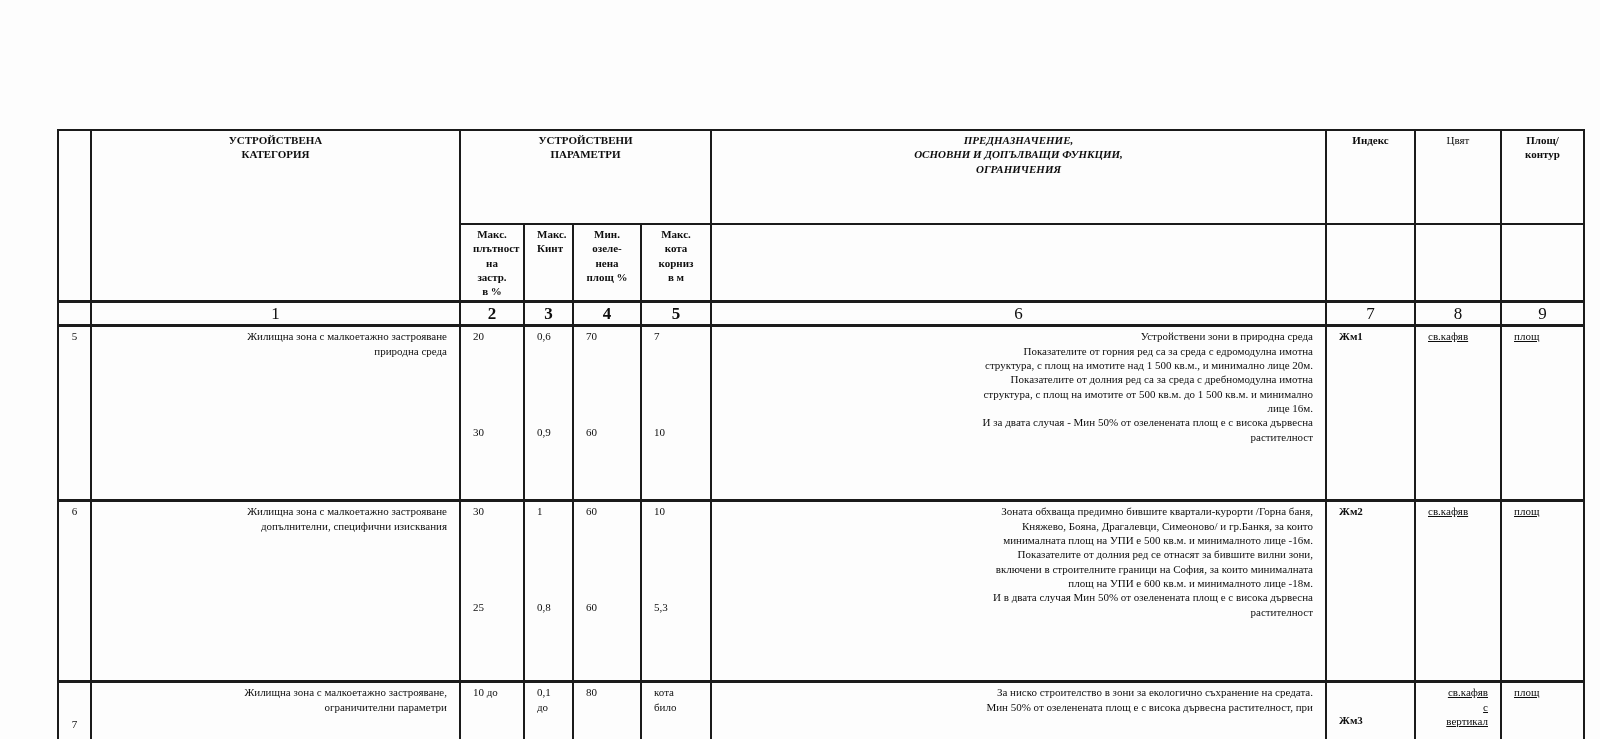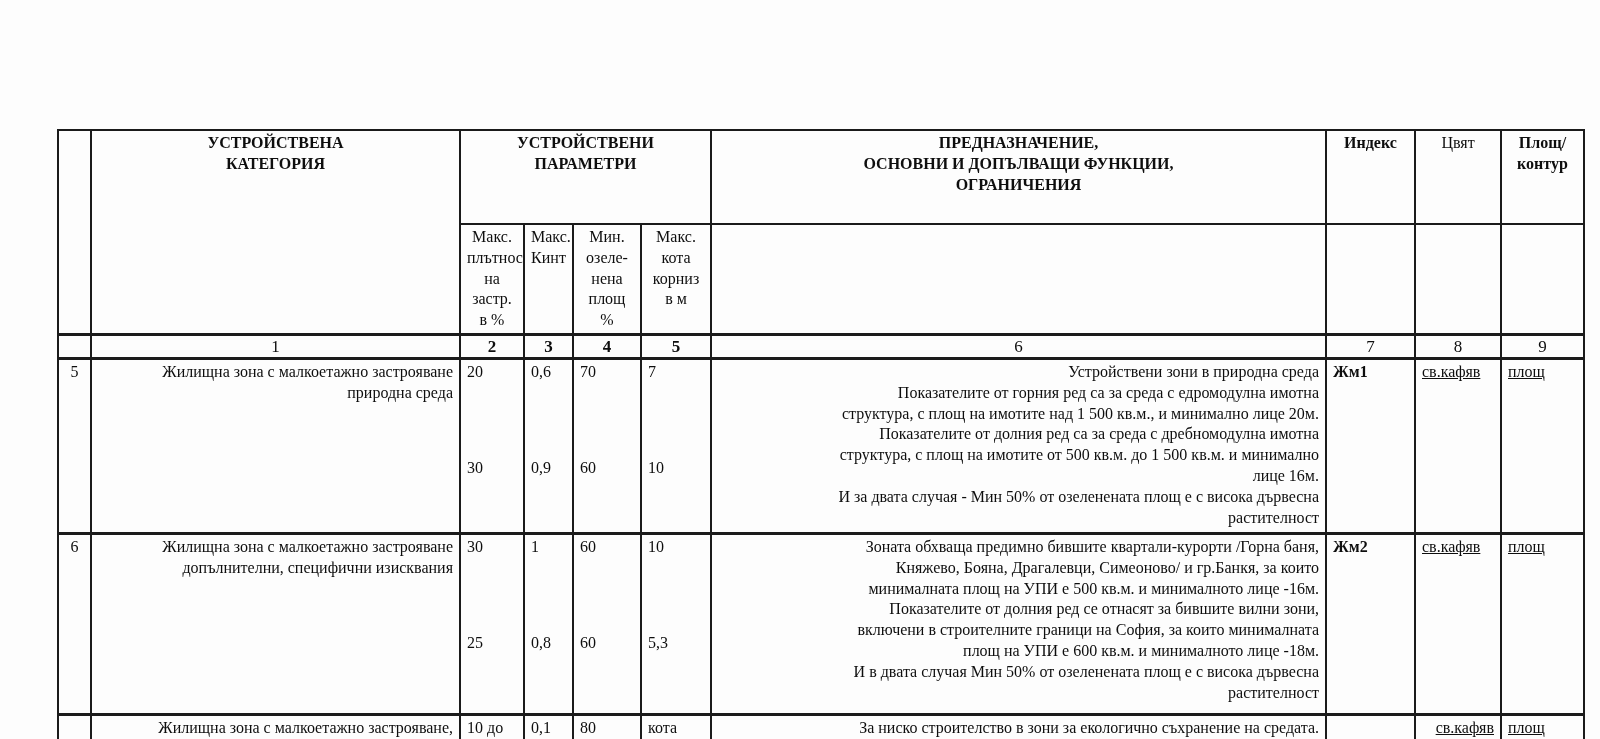--- a/index.html
+++ b/index.html
@@ -14,47 +14,48 @@
     position: absolute;
     left: 57px; top: 129px;
     width: 1526px;
     border-collapse: collapse;
     table-layout: fixed;
     background: #fdfdfd;
   }
   table.zoning td {
     border: 2px solid #1b1b1b;
     vertical-align: top;
-    padding: 2px 6px;
-    font-size: 16px;
+    padding: 2px 12px;
+    font-size: 11px;
     line-height: 1.3;
     overflow: hidden;
   }
   .pre { white-space: pre-line; text-align: right; }
 
   
   tr.hdr-main { height: 94px; }
   tr.hdr-sub  { height: 67px; }
   td.hdr {
     vertical-align: middle;
     text-align: center;
     font-weight: bold;
     font-size: 18px;
     line-height: 1.4;
   }
   td.cat-hdr { vertical-align: top; padding-top: 26px; }
-  td.purpose-hdr { line-height: 1.35; }
+  td.purpose-hdr { line-height: 1.35; font-style: italic; }
   td.small-hdr { font-weight: bold; font-size: 15px; line-height: 1.3; }
   td.color-hdr { font-weight: normal; font-size: 18px; margin-top: 26px; }
   td.subhdr {
     text-align: center;
     font-size: 13px;
     line-height: 1.25;
     padding: 3px 2px;
     vertical-align: top;
+    font-weight: bold;
   }
 
   
   tr.numbers { height: 23px; }
   tr.numbers td {
     text-align: center;
     padding: 0;
     font-size: 17px;
     line-height: 21px;
     border-top-width: 3px;

